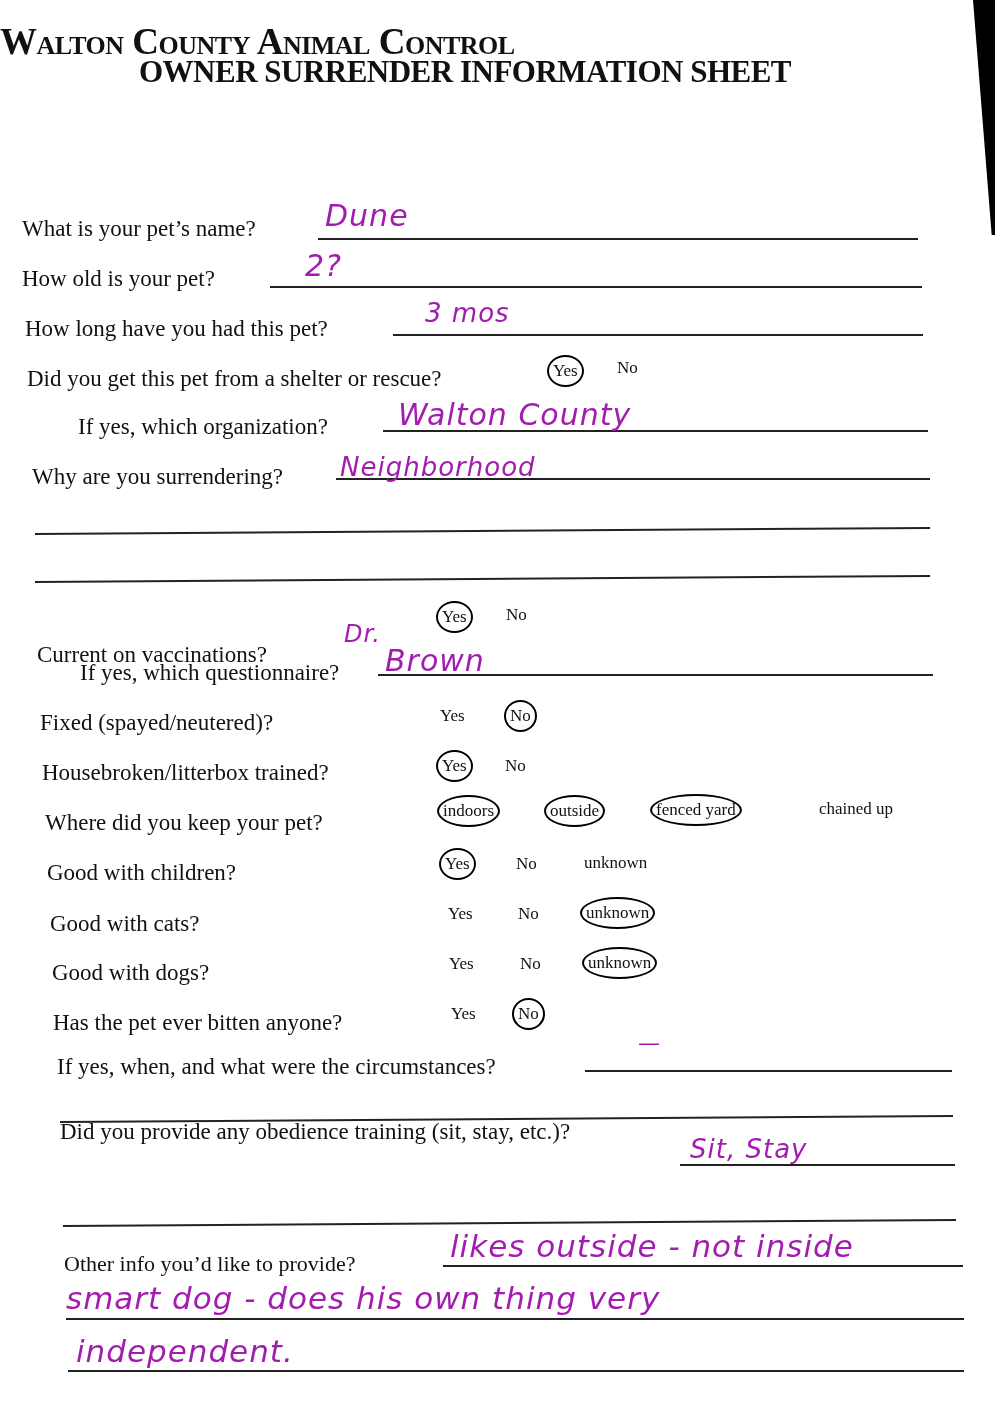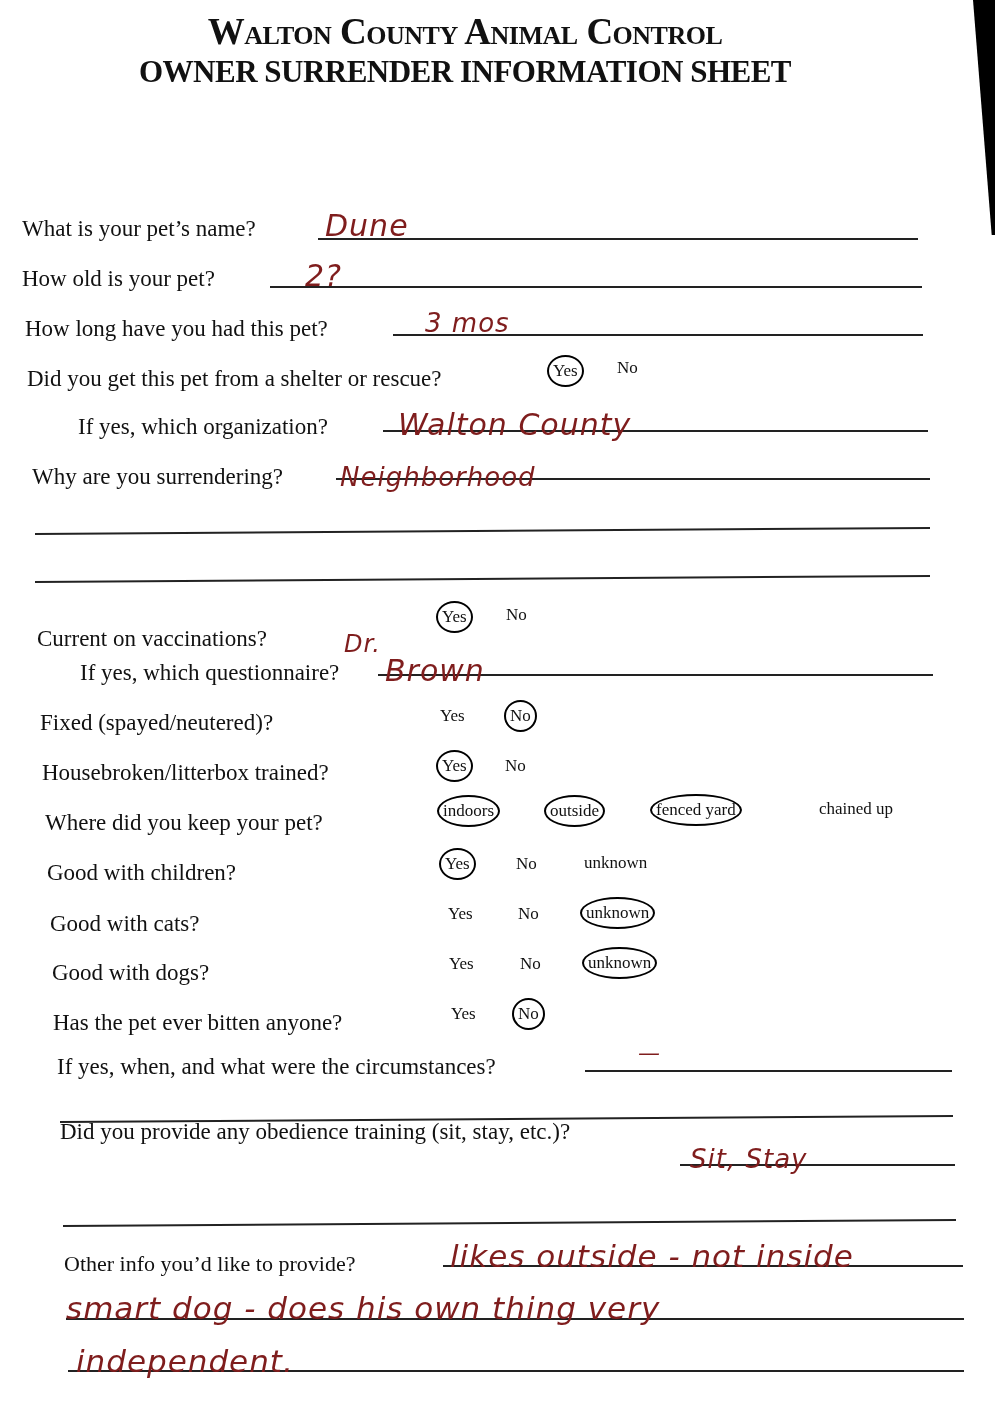--- a/index.html
+++ b/index.html
@@ -1,28 +1,28 @@
 <!DOCTYPE html>
 <html><head>
 <meta charset="utf-8">
 <style>
   html, body { margin:0; padding:0; background:#fff; }
   body { width:995px; height:1402px; position:relative; overflow:hidden;
          font-family:"Liberation Serif","DejaVu Serif",serif; color:#111; }
   .scan-edge { position:absolute; right:0; top:0; width:22px; height:235px;
                background:#000; clip-path:polygon(0 0,100% 0,100% 100%,85% 100%); }
-  .title1 { position:absolute; left:0; width:930px; top:10px; text-align:center;
+  .title1 { position:absolute; left:0; width:930px; top:20px; 
             font-weight:bold; font-size:37px; letter-spacing:-0.5px; font-variant:small-caps; }
   .title2 { position:absolute; left:0; width:930px; top:54px; text-align:center;
             font-weight:bold; font-size:31px; letter-spacing:-0.5px; }
   .intro { position:absolute; left:18px; top:92px; font-size:23.5px; line-height:31px; width:900px; }
   .q { position:absolute; font-size:23px; white-space:nowrap; }
   .line { position:absolute; height:0; border-top:2px solid #222; }
   .hw { position:absolute; font-family:"DejaVu Sans",sans-serif; font-size:30px;
-        font-style:italic; color:#7f1d1d; white-space:nowrap; letter-spacing:1px;margin-top:10px; }
+        font-style:italic; color:#a21caf; white-space:nowrap; letter-spacing:1px; }
   .opt { position:absolute; font-size:17px; white-space:nowrap; }
   .opt.sel::after { content:""; position:absolute; left:-6px; right:-6px; top:-6px; bottom:-6px;
         border:2.5px solid #000; border-radius:50%; }
 </style>
 </head>
 <body>
 
 <div class="scan-edge"></div>
 
 <div class="title1">Walton County Animal Control</div>
@@ -49,21 +49,21 @@
 <div class="q" style="left:78px;top:414px">If yes, which organization?</div>
 <div class="line" style="left:383px;top:430px;width:545px"></div>
 <div class="hw" style="left:398px;top:397px">Walton County</div>
 
 <div class="q" style="left:32px;top:464px">Why are you surrendering?</div>
 <div class="line" style="left:336px;top:478px;width:594px"></div>
 <div class="hw" style="left:340px;top:452px;font-size:26px">Neighborhood</div>
 <div class="line" style="left:35px;top:530px;width:895px;transform:rotate(-0.4deg)"></div>
 <div class="line" style="left:35px;top:578px;width:895px;transform:rotate(-0.4deg)"></div>
 
-<div class="q" style="left:37px;top:626px">Current on vaccinations?</div>
+<div class="q" style="left:37px;top:642px">Current on vaccinations?</div>
 <span class="opt sel" style="left:442px;top:607px">Yes</span>
 <span class="opt" style="left:506px;top:605px">No</span>
 
 <div class="hw" style="left:344px;top:620px;font-size:24px">Dr.</div>
 <div class="q" style="left:80px;top:660px">If yes, which questionnaire?</div>
 <div class="line" style="left:378px;top:674px;width:555px"></div>
 <div class="hw" style="left:385px;top:643px">Brown</div>
 
 <div class="q" style="left:40px;top:710px">Fixed (spayed/neutered)?</div>
 <span class="opt" style="left:440px;top:706px">Yes</span>

